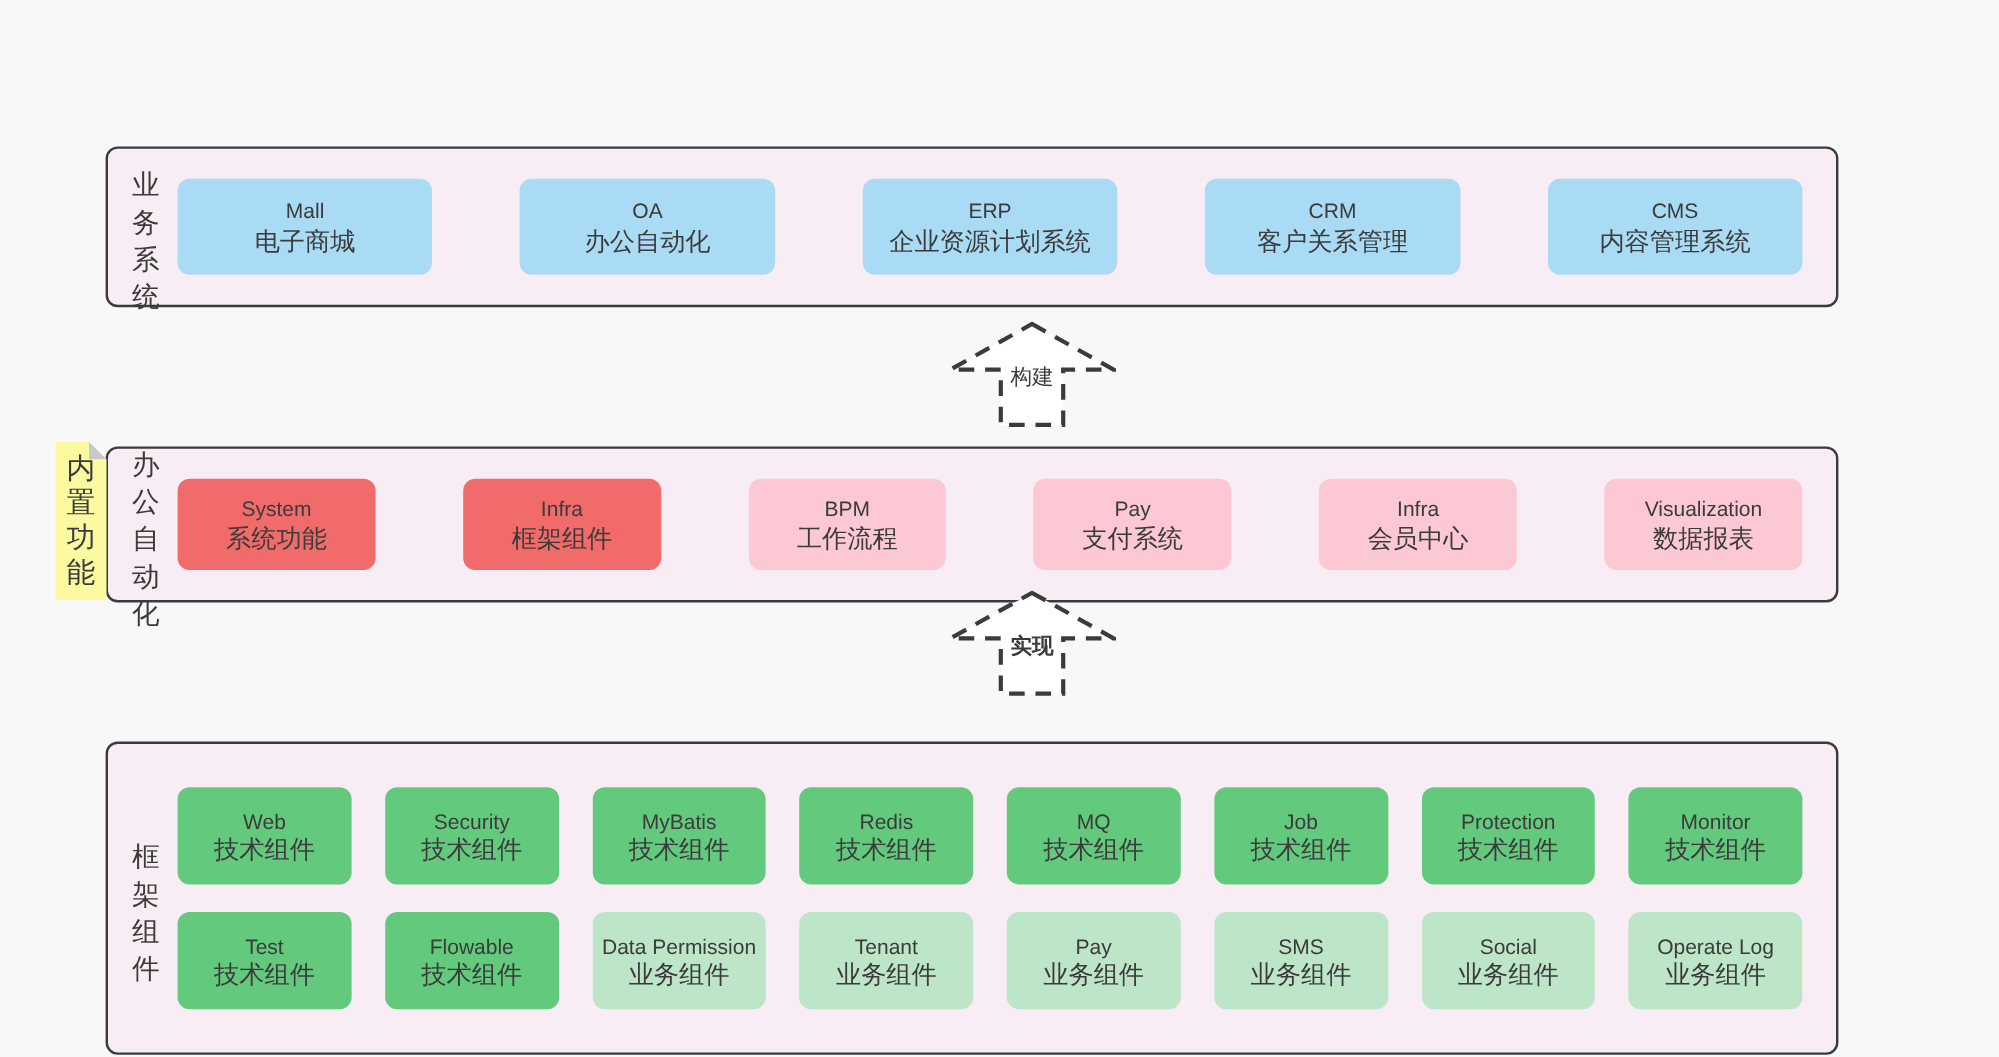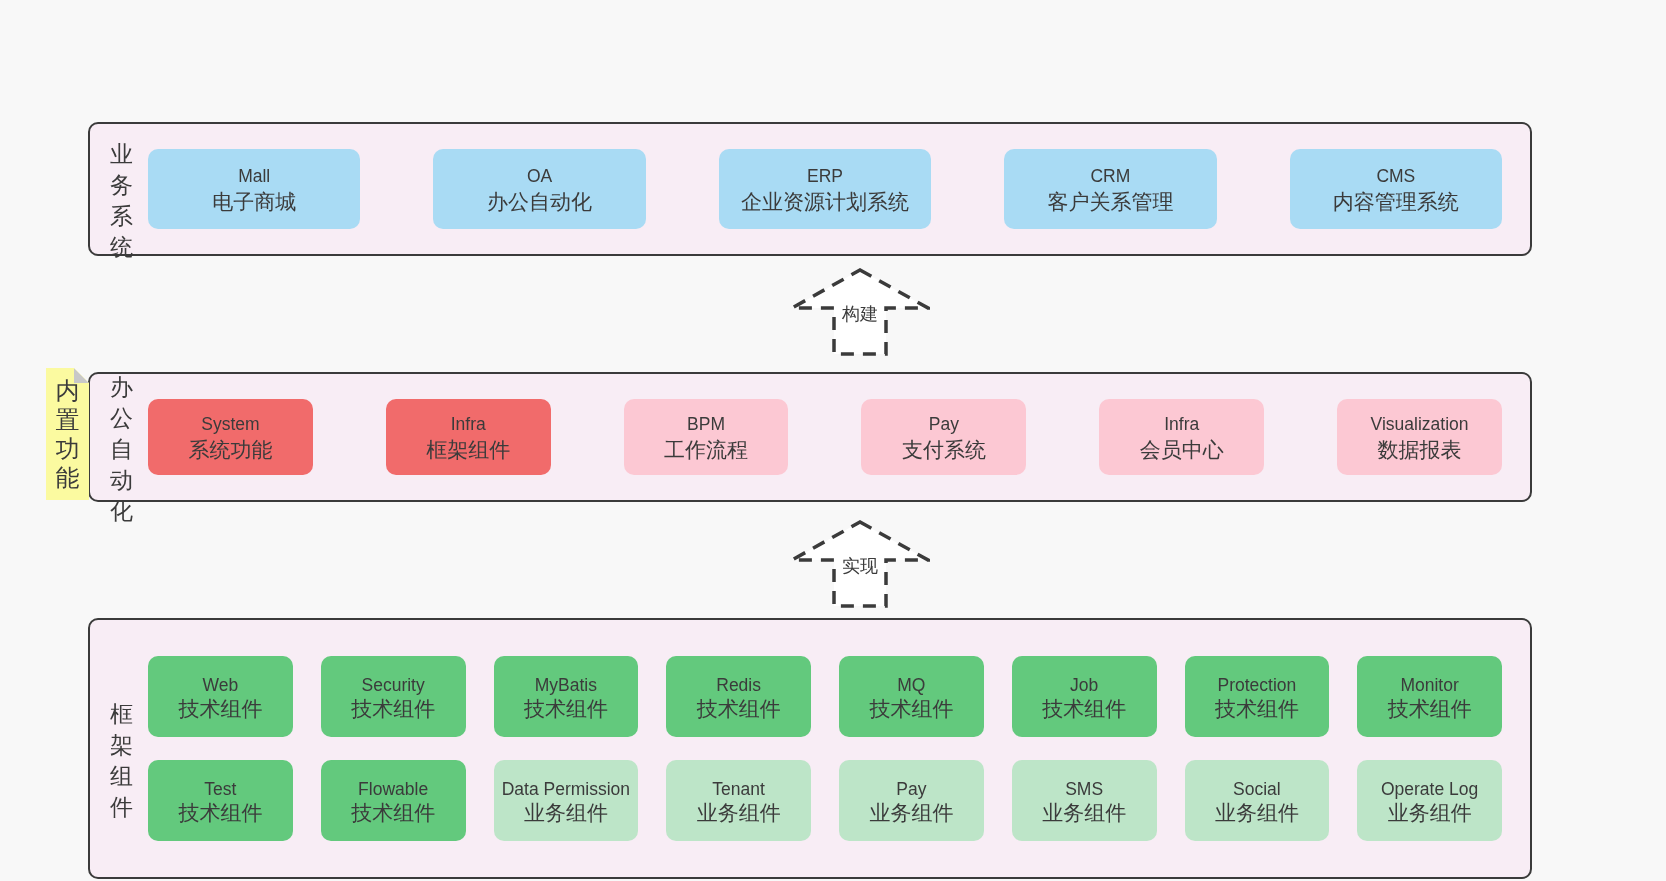--- a/index.html
+++ b/index.html
@@ -70,21 +70,21 @@
     background:var(--c-note-fold,#c8c8c8);
     clip-path:polygon(0 0,100% 100%,0 100%);
   }
   .note-text{
     width:24px;font-size:24px;line-height:29px;
     text-align:center;word-break:break-all;
   }
   
   .arrow{position:absolute;width:140px;height:88px;}
   #arrow-build{left:790px;top:268px;}
-  #arrow-implement{left:790px;top:520px;}
+  #arrow-implement{left:790px;top:492px;font-weight:bold;}
   .arrow svg{display:block;width:140px;height:88px;}
   .arrow-shape{
     fill:#ffffff;
     stroke:var(--c-panel-border,#3b3b3b);
     stroke-width:3.5;
     stroke-dasharray:13 9;
   }
   .arrow-label{
     position:absolute;left:50%;top:36px;
     transform:translateX(-50%);

